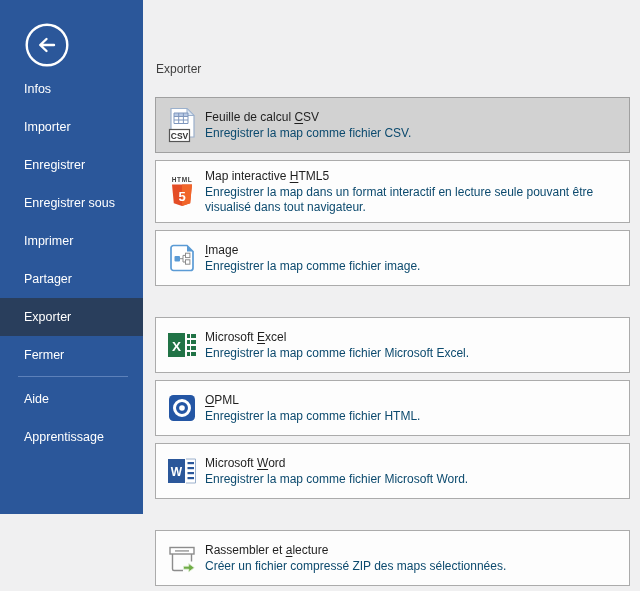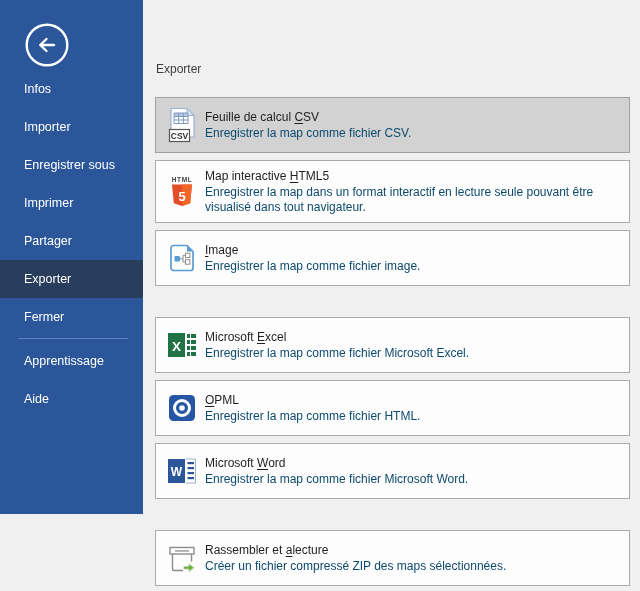--- a/index.html
+++ b/index.html
@@ -78,28 +78,29 @@
     <span class="back-btn">
       <svg width="46" height="46" viewBox="0 0 46 46">
         <circle cx="23" cy="23" r="20.3" fill="none" stroke="#ffffff" stroke-width="2.4"></circle>
         <path d="M30 23 H17.5 M22.5 17 L16.2 23 L22.5 29" fill="none" stroke="#ffffff" stroke-width="2.4" stroke-linecap="round" stroke-linejoin="round"></path>
       </svg>
     </span>
   </div>
   <div class="nav">
     <div class="nav-item">Infos</div>
     <div class="nav-item">Importer</div>
+    <div class="nav-item">Enregistrer</div>
     <div class="nav-item">Enregistrer sous</div>
     <div class="nav-item">Imprimer</div>
     <div class="nav-item">Partager</div>
     <div class="nav-item selected">Exporter</div>
     <div class="nav-item">Fermer</div>
     <div class="nav-divider"></div>
+    <div class="nav-item">Aide</div>
     <div class="nav-item">Apprentissage</div>
-    <div class="nav-item">Aide</div>
   </div>
 </div>
 
 <div class="main">
   <h1 class="main-heading">Exporter</h1>
 
   <div class="card-list">
 
     <div class="card selected">
       <span class="card-icon">

